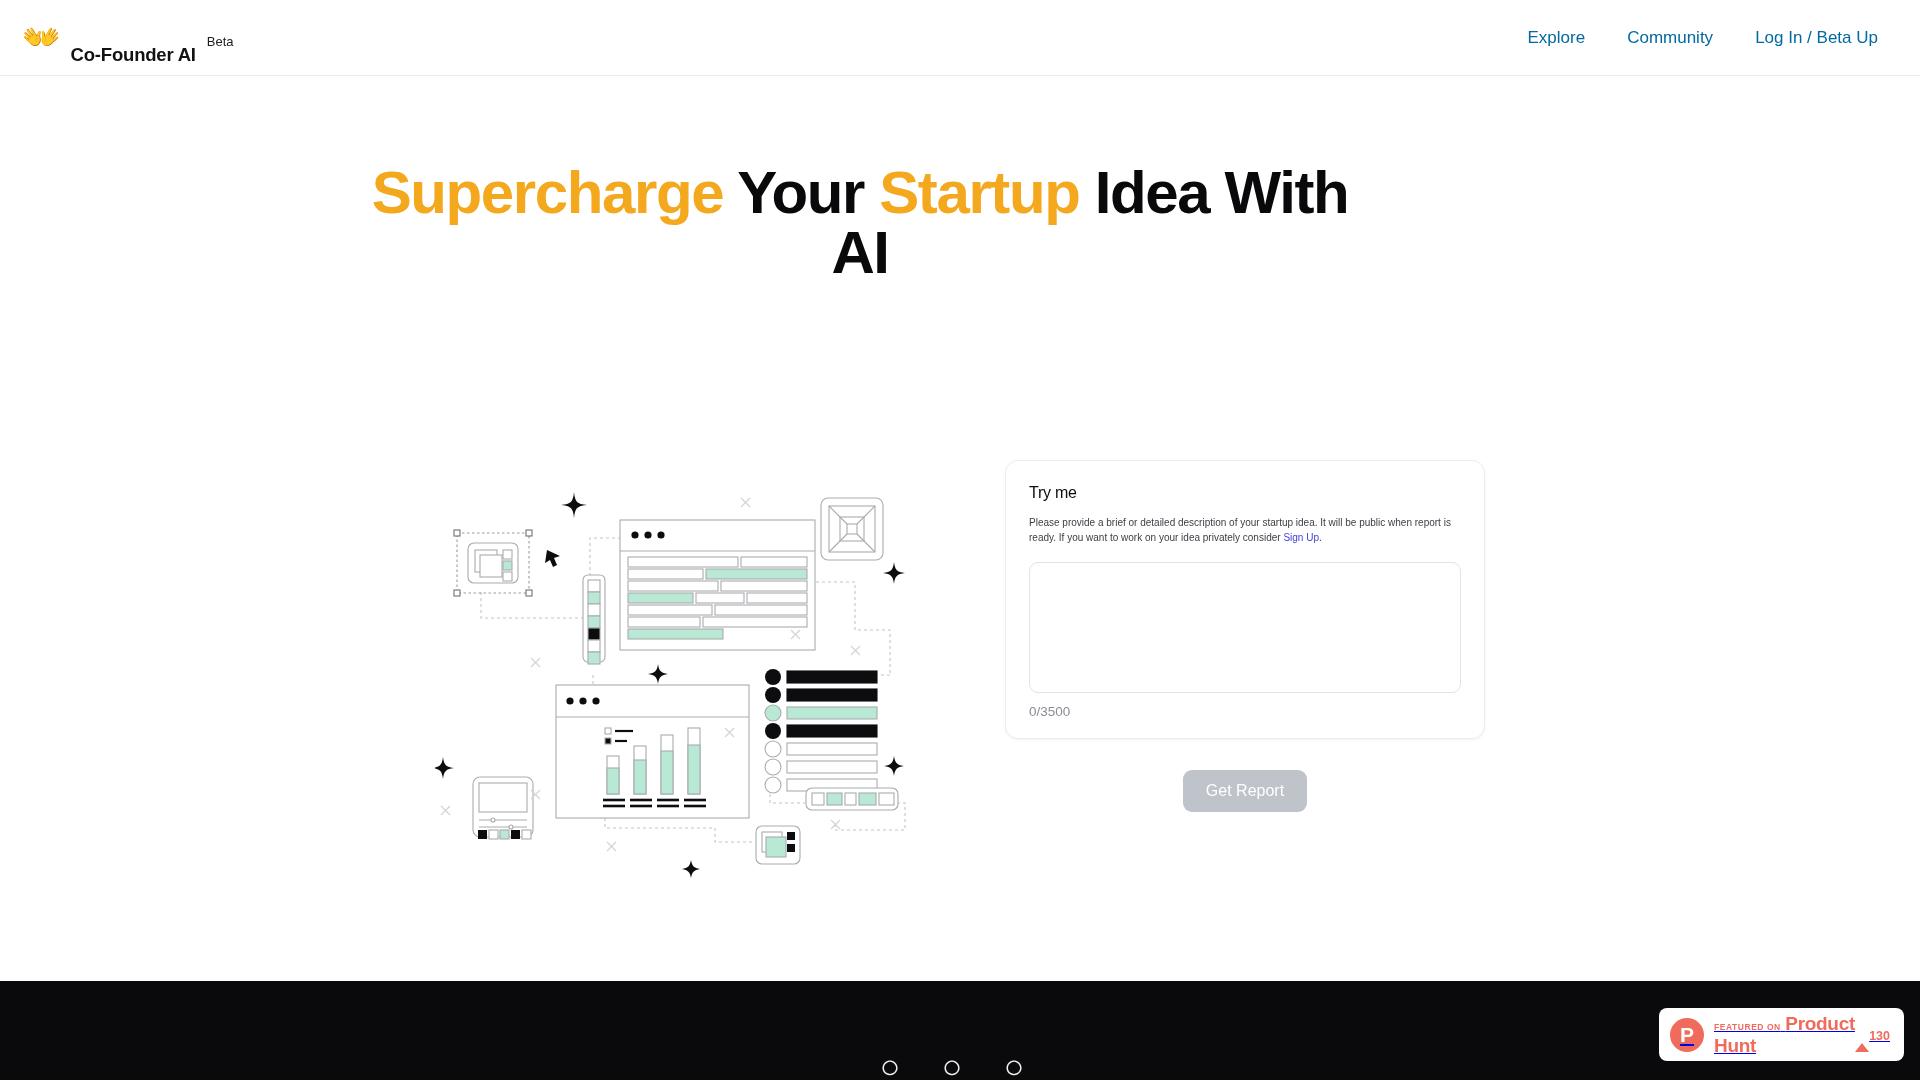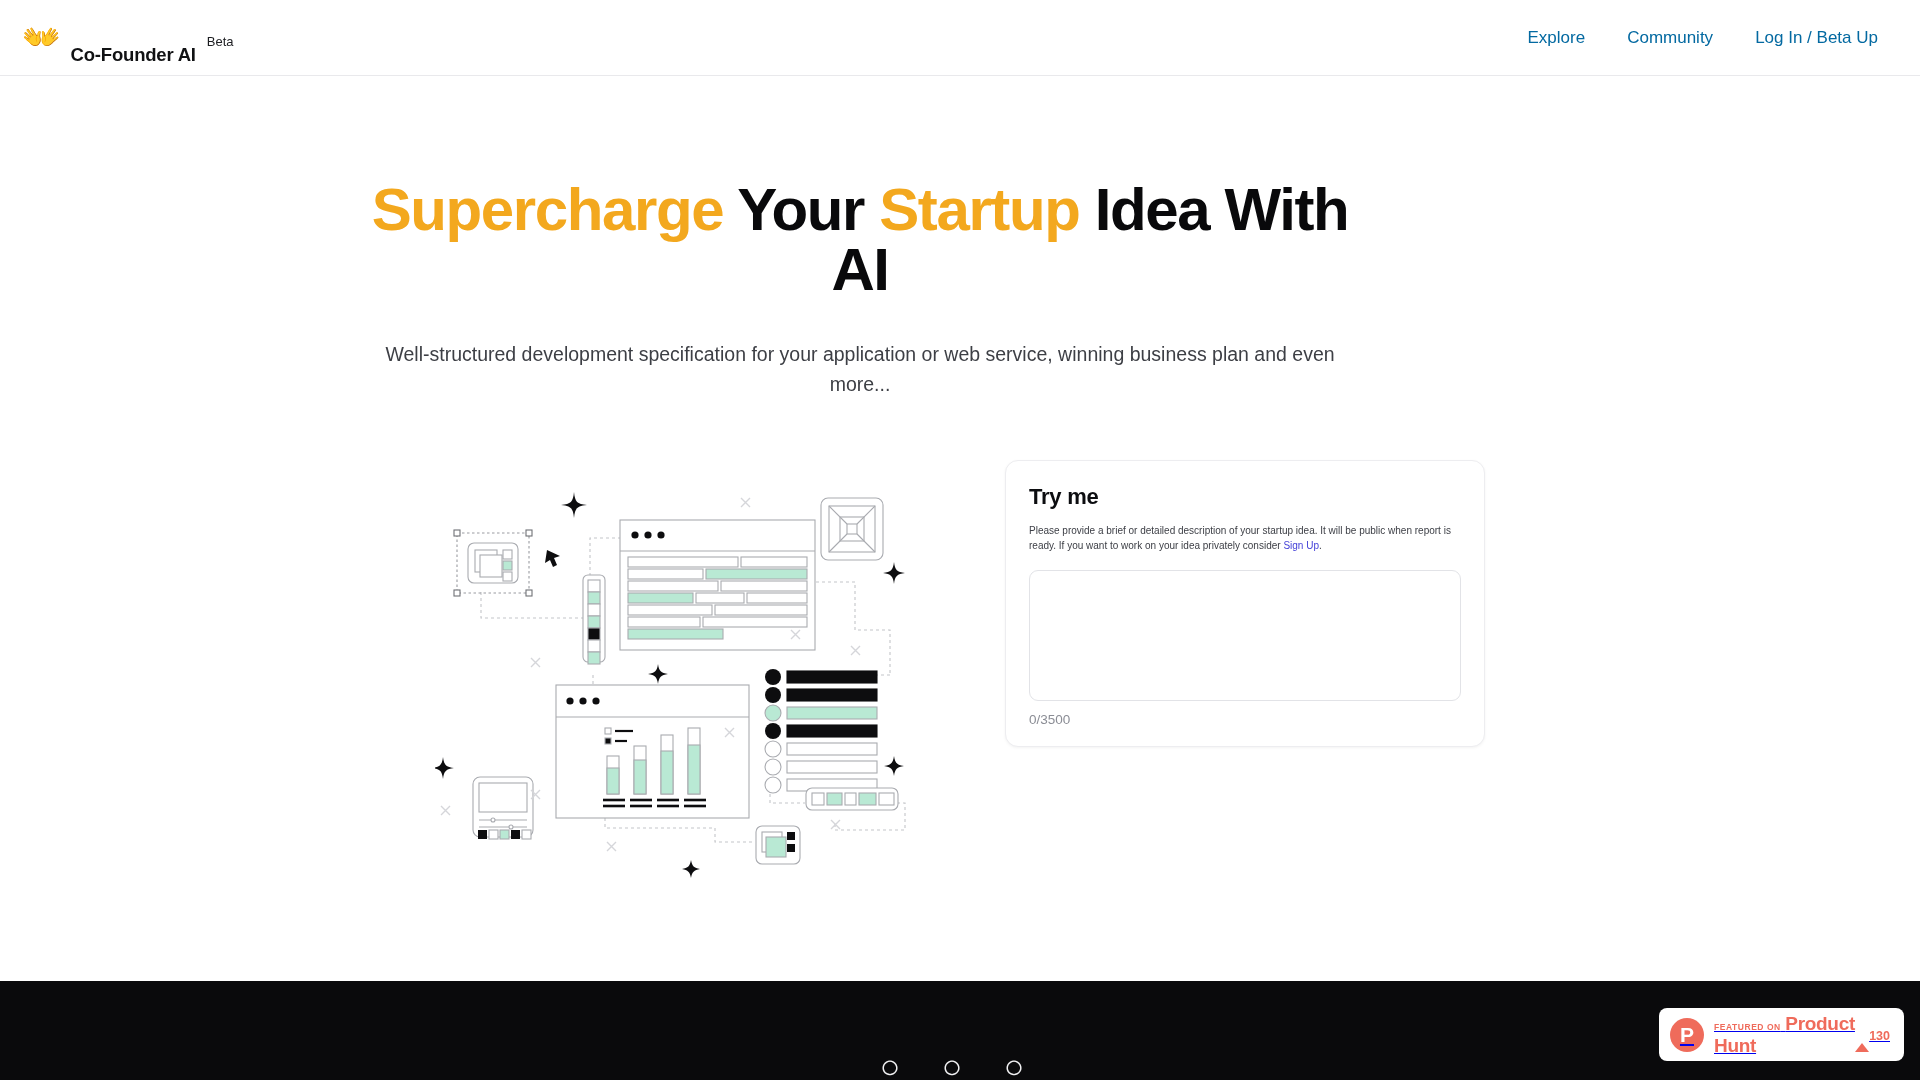--- a/index.html
+++ b/index.html
@@ -27,21 +27,21 @@
     letter-spacing: -0.2px; line-height: 1;
     position: relative; top: 11px;
   }
   .brand-beta { font-size: 13px; color: #1c1d21; line-height: 1; margin-left: 11px; }
   .nav { margin-left: auto; margin-right: 42px; display: flex; align-items: center; gap: 42px; }
   .nav a {
     font-size: 17px; color: #0369a1; text-decoration: none; white-space: nowrap;
   }
 
   
-  .hero { position: absolute; top: 76px; left: 0; width: 1720px; }
+  .hero { position: absolute; top: 59px; left: 0; width: 1720px; }
   .hero-title {
     margin-top: 104px;
     text-align: center;
     font-size: 60px; font-weight: bold; line-height: 1.0;
     letter-spacing: -1.4px; color: #09090b;
     width: 1010px; margin-left: auto; margin-right: auto;
   }
   .hl { color: #f3a81e; }
   .hero-sub {
     margin: 40px auto 0;
@@ -62,21 +62,21 @@
   .card-col { width: 480px; flex: none; }
   .card {
     width: 480px;
     background: #ffffff;
     border: 1px solid #ededf0;
     border-radius: 13px;
     box-shadow: 0 1px 3px rgba(16,17,20,0.05);
     padding: 23px 23px 19px 23px;
   }
   .card-title {
-    font-size: 22px; font-weight: bold; color: #0c0d10;
+    font-size: 16px; font-weight: normal; color: #0c0d10;
     letter-spacing: -0.25px;
   }
   .card-desc {
     margin-top: 13px;
     font-size: 10px; line-height: 1.52; color: #3e4047;
   }
   .card-desc a { color: #4441d8; text-decoration: none; }
   .ta {
     display: block;
     margin-top: 17px;
@@ -160,21 +160,20 @@
     </div>
     <div class="nav">
       <a href="#">Explore</a>
       <a href="#">Community</a>
       <a href="#">Log In / Beta Up</a>
     </div>
   </div>
 
   <div class="hero">
     <h1 class="hero-title"><span class="hl">Supercharge</span><span> Your </span><span class="hl">Startup</span><span> Idea With AI</span></h1>
-    <p class="hero-sub">Well-structured development specification for your application or web service, winning business plan and even more...</p>
   </div>
 
   <div class="main-row">
 
     <div class="illus">
       <svg viewBox="0 0 500 420" width="500" height="420" fill="none">
         <g stroke="#a9abb0" stroke-width="1.1">
 
           <g stroke="#c4c5c9" stroke-dasharray="3 3" fill="none">
             <path d="M46,122 L46,148 L155,148"></path>
@@ -349,20 +348,23 @@
       </svg>
     </div>
 
     <div class="card-col">
       <div class="card">
         <div class="card-title">Try me</div>
         <div class="card-desc"><span>Please provide a brief or detailed description of your startup idea. It will be public when report is ready. If you want to work on your idea privately consider </span><a href="#">Sign Up</a><span>.</span></div>
         <textarea class="ta" placeholder="" style=""></textarea>
         <div class="counter">0/3500</div>
       </div>
+      <div class="cta-wrap">
+        <button class="cta" disabled="">Get Report</button>
+      </div>
     </div>
   </div>
 
   <div class="footer">
     <div class="footer-marks">○ ○ ○</div>
   </div>
 
   <a class="ph" href="#">
     <span class="ph-logo">P</span>
     <span class="ph-txt">

